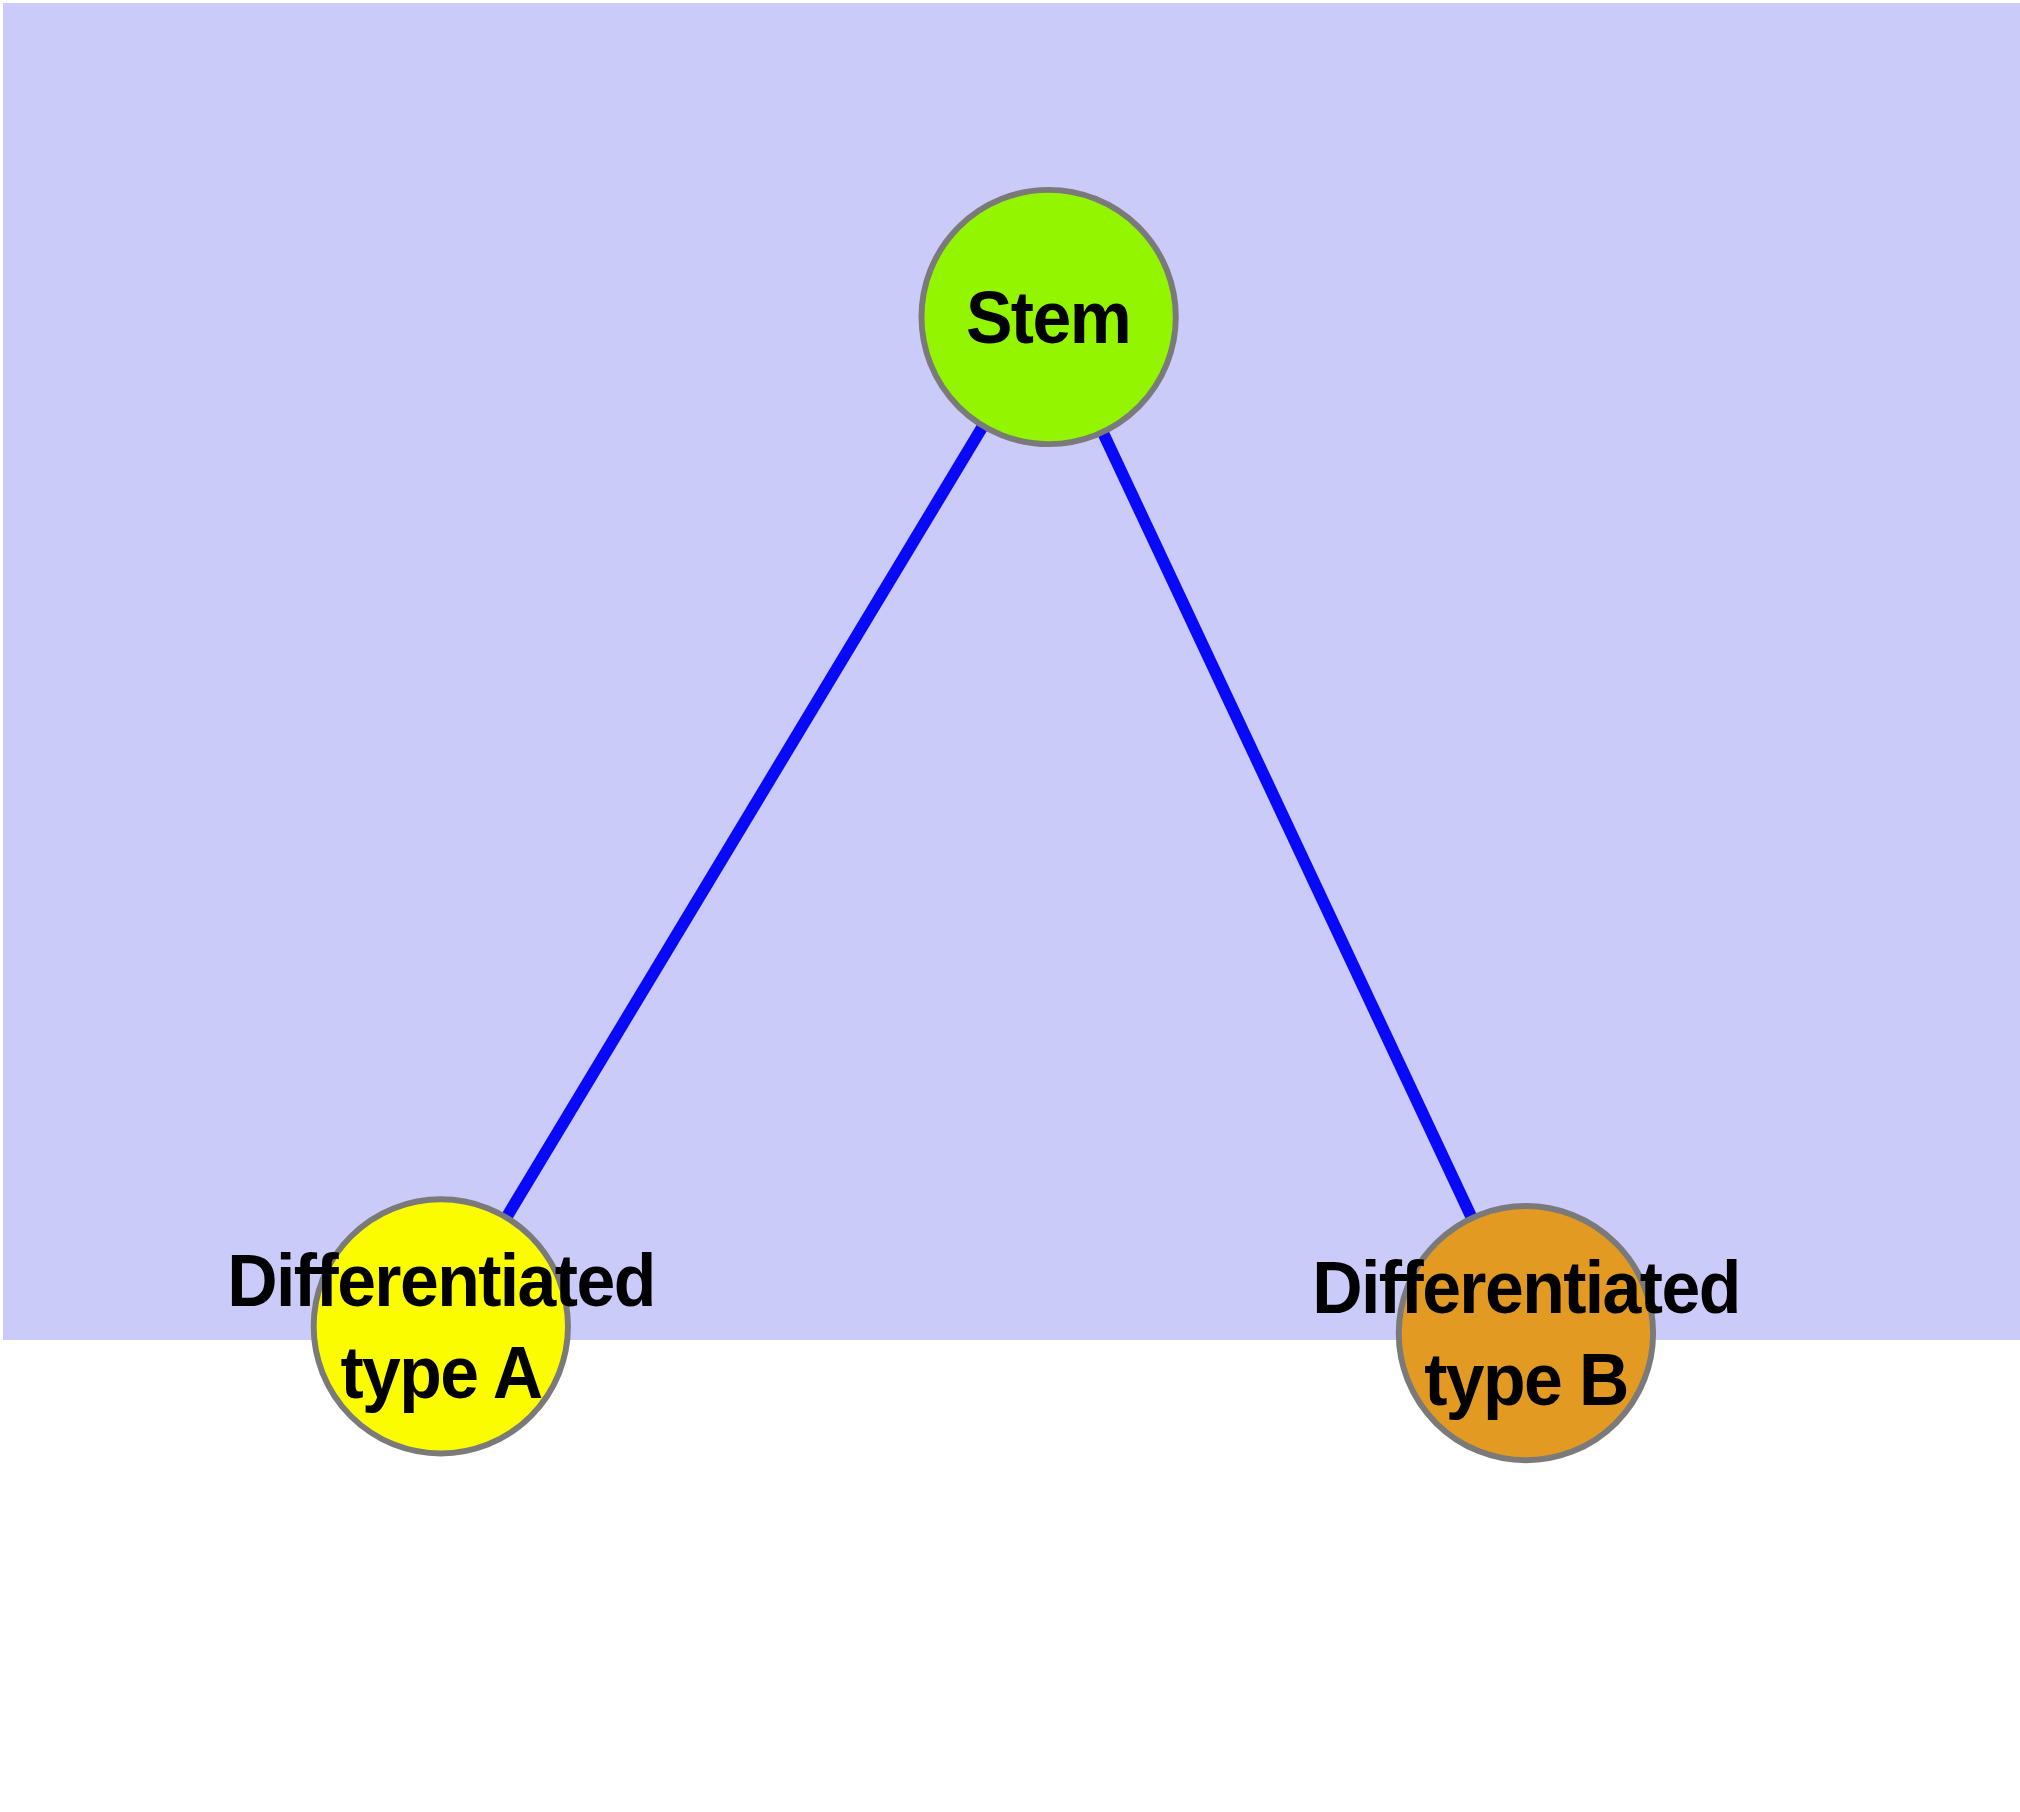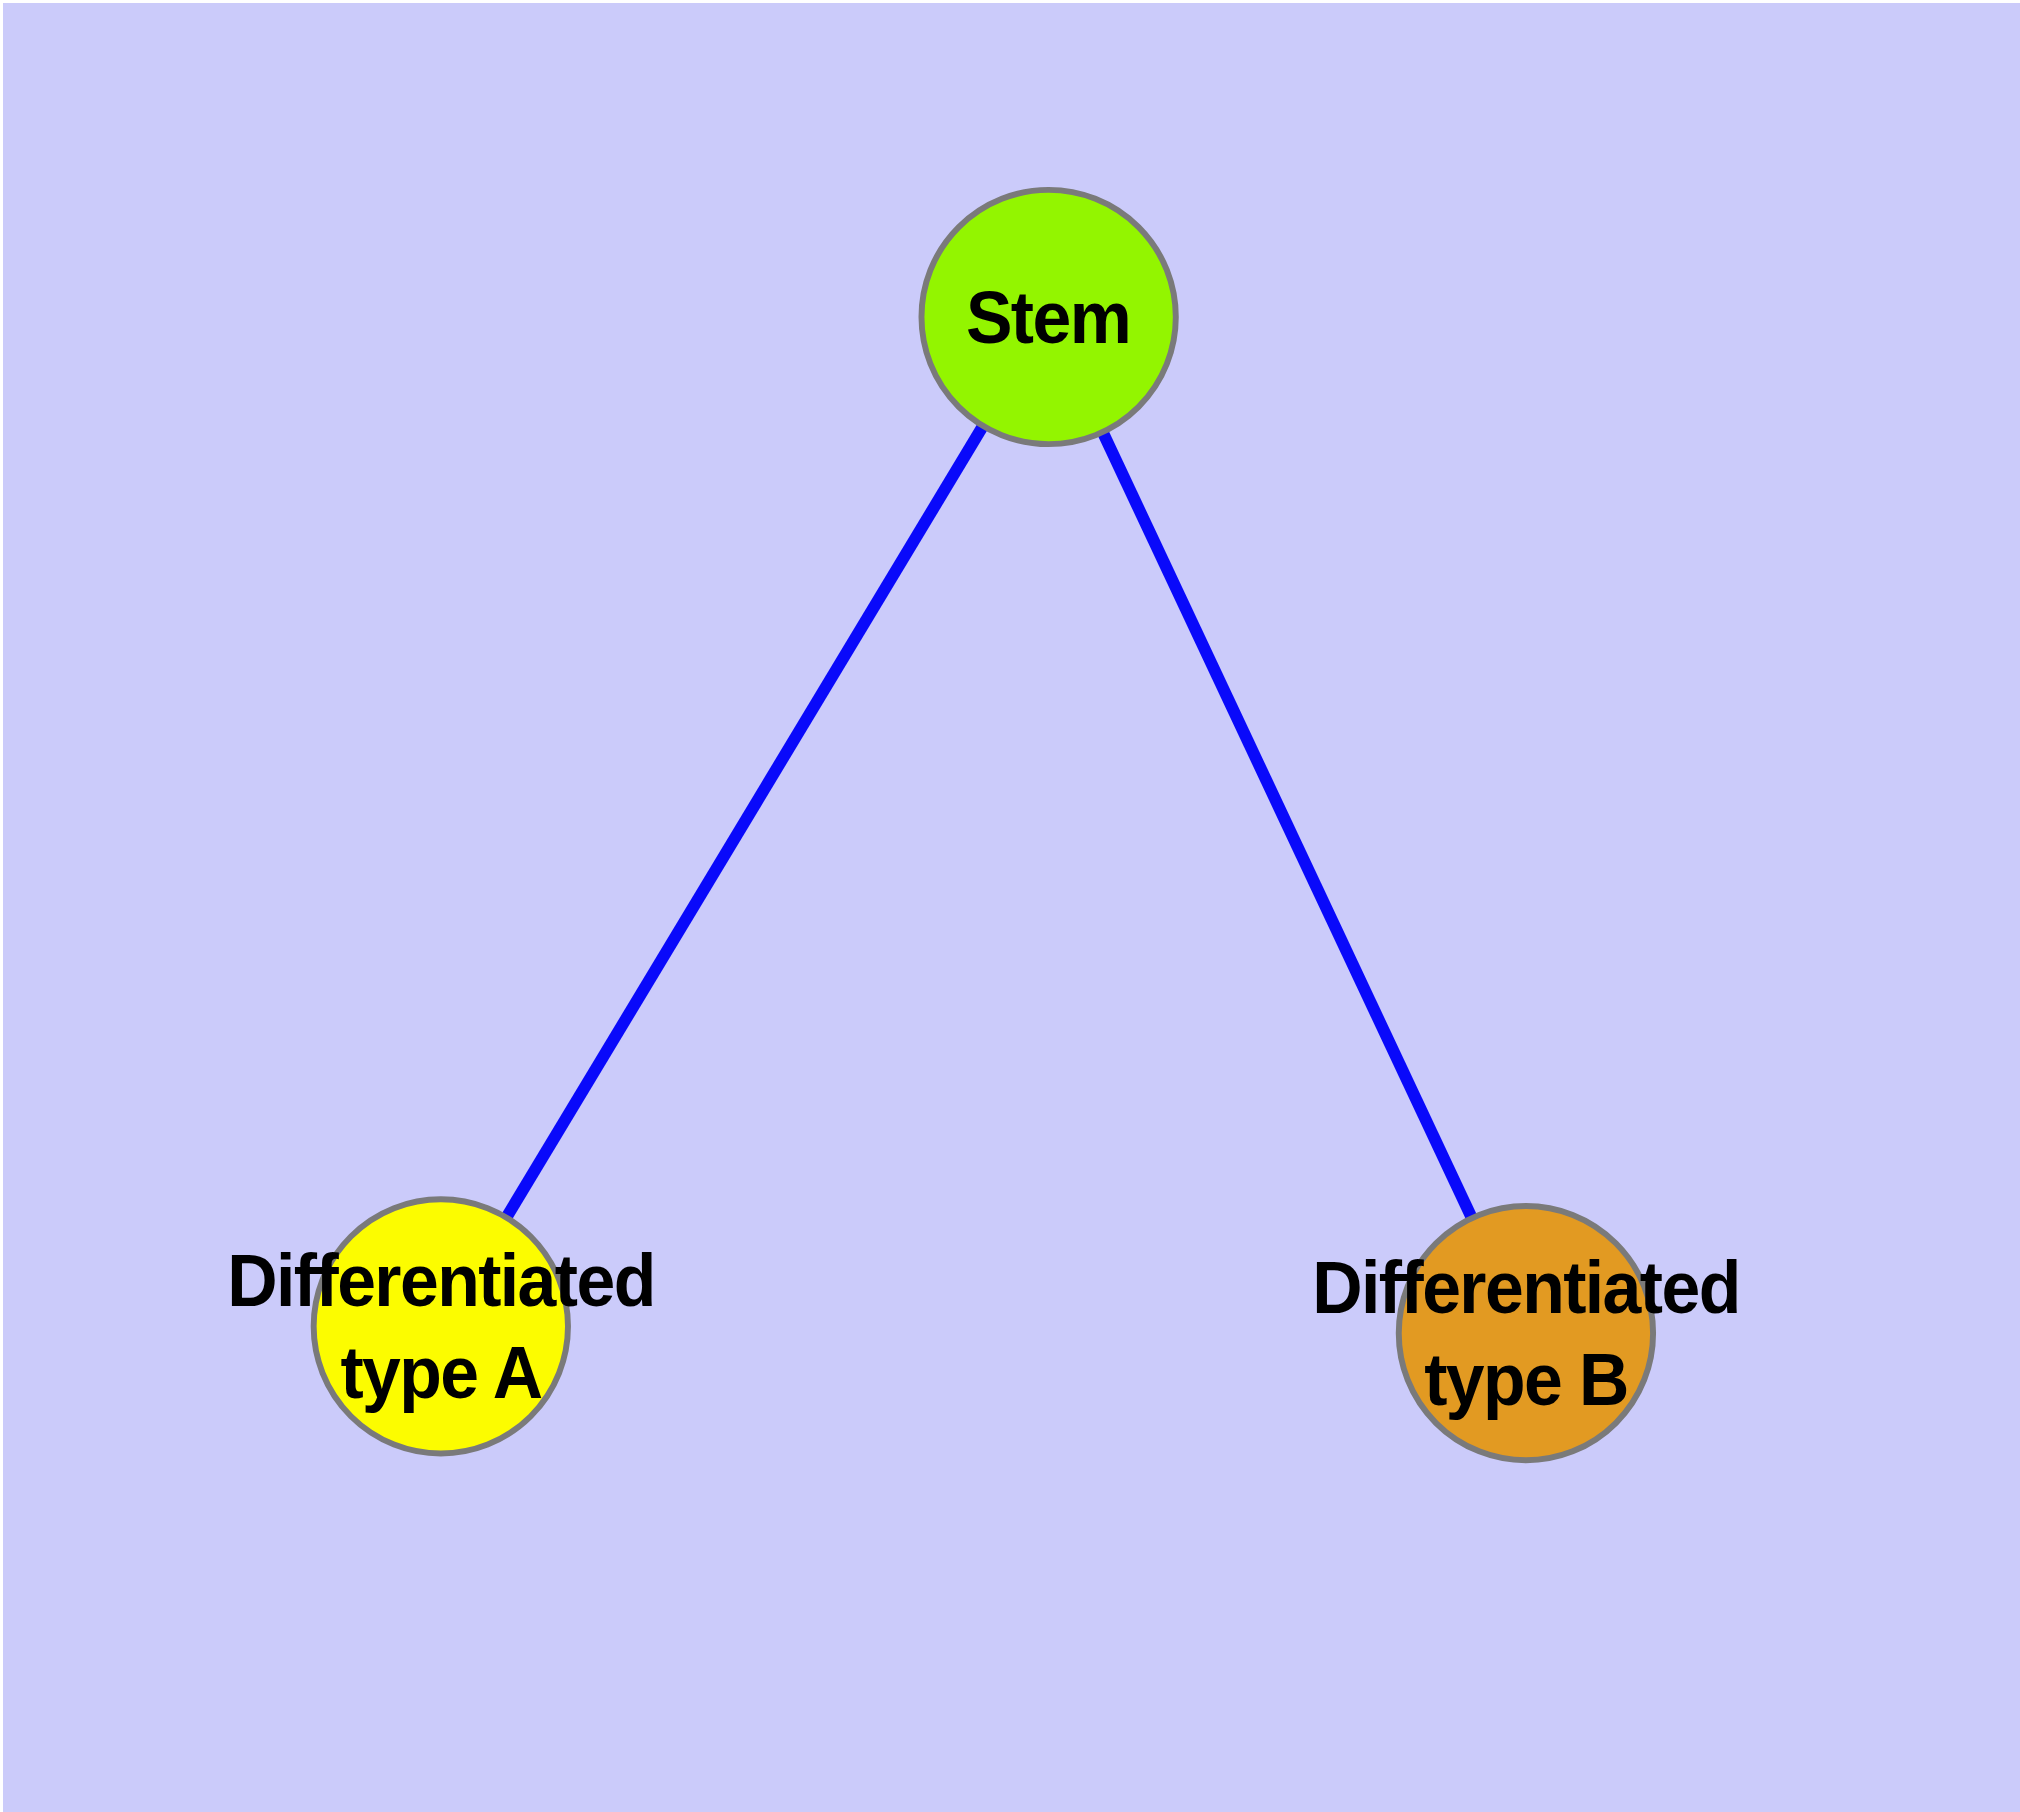--- a/index.html
+++ b/index.html
@@ -8,21 +8,21 @@
     width: 2021px;
     height: 1812px;
     overflow: hidden;
     background: #ffffff;
     font-family: "Liberation Sans", sans-serif;
   }
   .canvas {
     position: absolute;
     left: 0; top: 0;
     width: 2021px;
-    height: 1812px;
+    height: 1340px;
   }
   .frame-strip-top {
     position: absolute;
     left: 0; top: 0; right: 0;
     height: 2.5px;
     background: #ffffff;
     z-index: 5;
   }
   .frame-strip-left {
     position: absolute;

